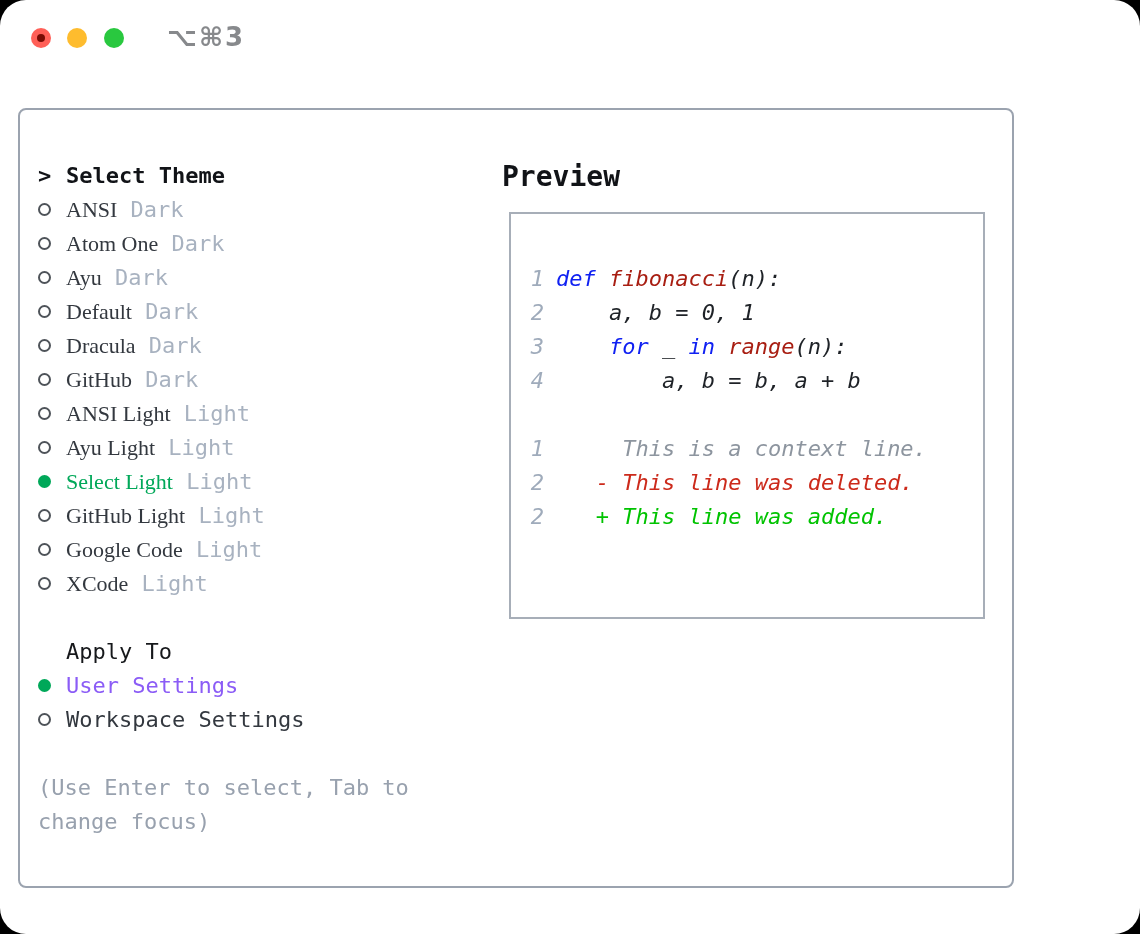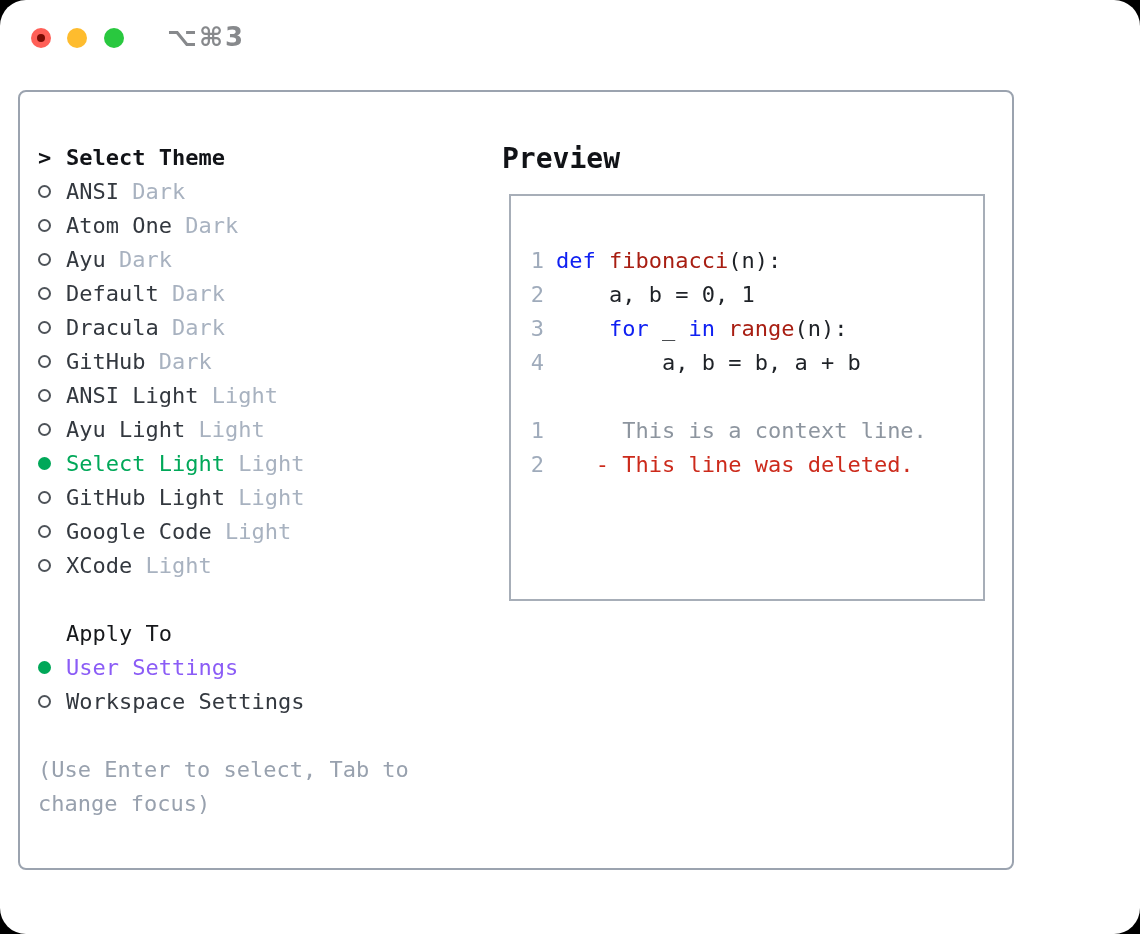--- a/index.html
+++ b/index.html
@@ -18,59 +18,59 @@
   .tl-yellow{left:67px;background:#febc2e;}
   .tl-green{left:104px;background:#29c83f;}
   .tl-dot{position:absolute;left:6px;top:6px;width:8px;height:8px;border-radius:50%;background:#790b04;}
   .win-title{
     position:absolute;left:167px;top:22px;
     font-family:"DejaVu Sans","Liberation Sans",sans-serif;
     font-size:26px;font-weight:700;color:#87898c;letter-spacing:2px;
   }
   
   .panel{
-    position:absolute;left:18px;top:90px;width:996px;height:780px;
+    position:absolute;left:18px;top:108px;width:996px;height:780px;
     border:2px solid #9ba3af;border-radius:8px;box-sizing:border-box;
     background:#fff;
   }
   .leftcol{
     position:absolute;left:18px;top:49px;width:440px;
     font-size:22px;color:#33383f;
   }
   .row{height:34px;line-height:34px;white-space:pre;}
   .spacer{height:34px;}
   .marker{display:inline-block;width:28px;}
   .hdr{font-weight:bold;color:#111317;}
   .applyhdr{color:#16181b;}
   .circle{
     display:inline-block;width:13px;height:13px;box-sizing:border-box;
     border:2px solid #4e5359;border-radius:50%;
     vertical-align:middle;margin-top:-3px;
   }
   .circle.filled{border-color:#00a859;background:#00a859;}
-  .tname{color:#33383f;}
+  .tname{color:#33383f;font-family:Liberation Serif, serif;}
   .tname.sel{color:#00a859;}
   .variant{color:#a8b2c0;}
   .optname{color:#33383f;}
   .optname.sel{color:#8b5cf6;}
   .hint{
     width:410px;line-height:34px;color:#98a1ae;
     white-space:normal;word-wrap:break-word;
   }
   
   .preview-label{
     position:absolute;left:482px;top:50px;height:34px;line-height:34px;
     font-size:28px;font-weight:bold;color:#111317;
   }
   .pbox{
     position:absolute;left:489px;top:102px;width:476px;height:407px;
     border:2px solid #a7aeb8;box-sizing:border-box;background:#fff;
   }
   .codewrap{position:absolute;left:19px;top:48px;font-size:22px;line-height:34px;}
-  .cline{height:34px;white-space:pre;}
+  .cline{height:34px;white-space:pre;font-style:italic;}
   .ln{display:inline-block;width:14px;text-align:right;color:#9fabbb;margin-right:12px;}
   .lc{white-space:pre;color:#1e2227;}
   .tok-kw{color:#1021f2;}
   .tok-fn{color:#a81e12;}
   .tok-pl{color:#1e2227;}
   .diff-context .lc{color:#8d959f;}
   .diff-deleted .lc{color:#cc2a1b;}
   .diff-added .lc{color:#00c300;}
 </style>
 </head>
@@ -118,17 +118,18 @@
     <div class="preview-label">Preview</div>
     <div class="pbox">
       <div class="codewrap" id="codewrap">
           <div class="cline"><span class="ln">1</span><span class="lc"><span class="tok-kw">def</span><span class="tok-pl"> </span><span class="tok-fn">fibonacci</span><span class="tok-pl">(n):</span></span></div>
           <div class="cline"><span class="ln">2</span><span class="lc"><span class="tok-pl">    a, b = 0, 1</span></span></div>
           <div class="cline"><span class="ln">3</span><span class="lc"><span class="tok-pl">    </span><span class="tok-kw">for</span><span class="tok-pl"> _ </span><span class="tok-kw">in</span><span class="tok-pl"> </span><span class="tok-fn">range</span><span class="tok-pl">(n):</span></span></div>
           <div class="cline"><span class="ln">4</span><span class="lc"><span class="tok-pl">        a, b = b, a + b</span></span></div>
           <div class="cline"></div>
           <div class="cline diff-context"><span class="ln">1</span><span class="lc">     This is a context line.</span></div>
           <div class="cline diff-deleted"><span class="ln">2</span><span class="lc">   - This line was deleted.</span></div>
+          <div class="cline diff-added"><span class="ln">2</span><span class="lc">   + This line was added.</span></div>
         </div>
     </div>
 
   </div>
 </div>
 
 </body></html>

